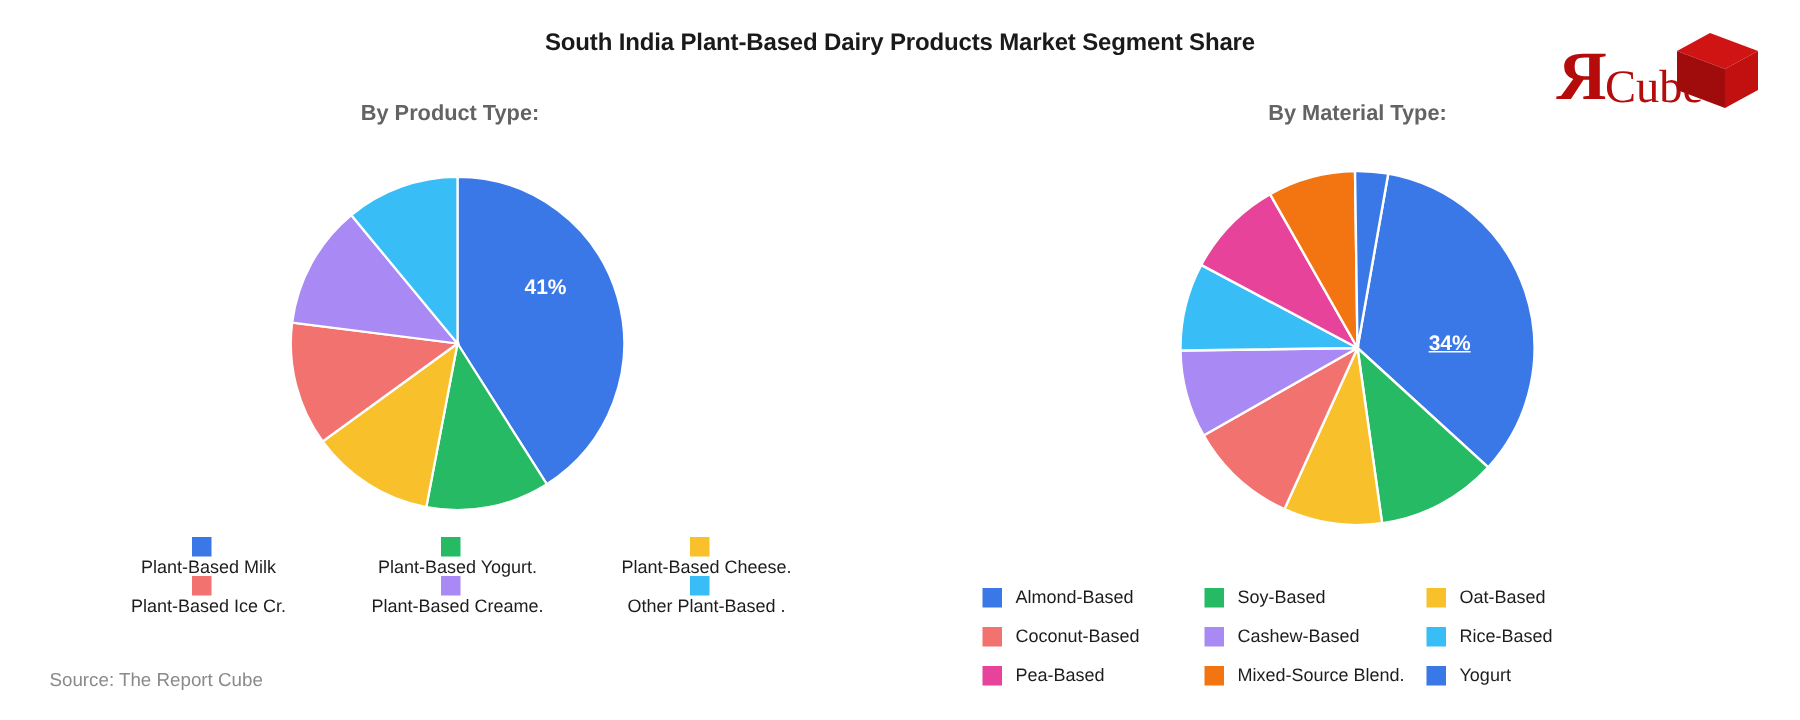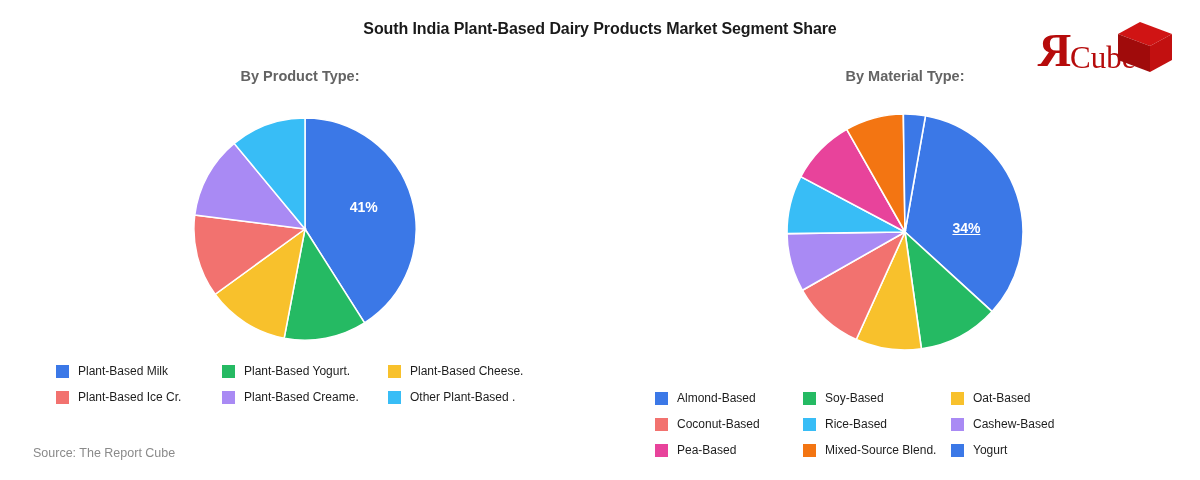--- a/index.html
+++ b/index.html
@@ -81,21 +81,21 @@
   .legend.left  { top: 358px; left: 56px;  width: 500px; }
   .legend.right { top: 358px; left: 655px; width: 450px; margin-top: 27px; }
 
   .legend-item {
     display: flex;
     align-items: center;
     height: 26px;
     font-size: 12px;
     color: #1d1d1d;
   }
-  .legend.left .legend-item  { width: 166px; }
+  .legend.left .legend-item  { width: 166px; flex-direction: column; }
   .legend.right .legend-item { width: 148px; }
 
   .legend-swatch {
     width: 13px; height: 13px;
     margin-right: 9px;
     flex: 0 0 auto;
   }
   .legend-label { white-space: nowrap; }
 
   .source {
@@ -128,21 +128,21 @@
 
   <div class="pie-wrap left">
     <svg id="pie-left" viewBox="0 0 240 240" width="226" height="234">
         <path d="M 120 120 L 120.00 2.00 A 118 118 0 0 1 183.23 219.63 Z" fill="#3b78e7" stroke="#ffffff" stroke-width="1.6"></path>
         <path d="M 120 120 L 183.23 219.63 A 118 118 0 0 1 97.89 235.91 Z" fill="#25ba63" stroke="#ffffff" stroke-width="1.6"></path>
         <path d="M 120 120 L 97.89 235.91 A 118 118 0 0 1 24.54 189.36 Z" fill="#f8c12c" stroke="#ffffff" stroke-width="1.6"></path>
         <path d="M 120 120 L 24.54 189.36 A 118 118 0 0 1 2.93 105.21 Z" fill="#f2726f" stroke="#ffffff" stroke-width="1.6"></path>
         <path d="M 120 120 L 2.93 105.21 A 118 118 0 0 1 44.78 29.08 Z" fill="#a98af4" stroke="#ffffff" stroke-width="1.6"></path>
         <path d="M 120 120 L 44.78 29.08 A 118 118 0 0 1 120.00 2.00 Z" fill="#38bdf6" stroke="#ffffff" stroke-width="1.6"></path>
       </svg>
-    <div class="pie-label" id="pie-left-label" style="left: 171.688px; top: 95px; transform: translate(-50%, -50%);">41%</div>
+    <div class="pie-label" id="pie-left-label" style="left: 171.688px; top: 79px; transform: translate(-50%, -50%);">41%</div>
   </div>
 
   <div class="pie-wrap right">
     <svg id="pie-right" viewBox="0 0 240 240" width="240" height="240">
         <path d="M 120 120 L 140.49 3.79 A 118 118 0 0 1 207.14 199.57 Z" fill="#3b78e7" stroke="#ffffff" stroke-width="1.6"></path>
         <path d="M 120 120 L 207.14 199.57 A 118 118 0 0 1 136.42 236.85 Z" fill="#25ba63" stroke="#ffffff" stroke-width="1.6"></path>
         <path d="M 120 120 L 136.42 236.85 A 118 118 0 0 1 71.25 227.46 Z" fill="#f8c12c" stroke="#ffffff" stroke-width="1.6"></path>
         <path d="M 120 120 L 71.25 227.46 A 118 118 0 0 1 17.40 178.29 Z" fill="#f2726f" stroke="#ffffff" stroke-width="1.6"></path>
         <path d="M 120 120 L 17.40 178.29 A 118 118 0 0 1 2.01 121.65 Z" fill="#a98af4" stroke="#ffffff" stroke-width="1.6"></path>
         <path d="M 120 120 L 2.01 121.65 A 118 118 0 0 1 15.81 64.60 Z" fill="#38bdf6" stroke="#ffffff" stroke-width="1.6"></path>
@@ -190,28 +190,28 @@
       </div>
       <div class="legend-item">
         <span class="legend-swatch" style="background: rgb(248, 193, 44);"></span>
         <span class="legend-label">Oat-Based</span>
       </div>
       <div class="legend-item">
         <span class="legend-swatch" style="background: rgb(242, 114, 111);"></span>
         <span class="legend-label">Coconut-Based</span>
       </div>
       <div class="legend-item">
+        <span class="legend-swatch" style="background: rgb(169, 138, 244);"></span>
+        <span class="legend-label">Cashew-Based</span>
+      </div>
+      <div class="legend-item">
         <span class="legend-swatch" style="background: rgb(56, 189, 246);"></span>
         <span class="legend-label">Rice-Based</span>
       </div>
       <div class="legend-item">
-        <span class="legend-swatch" style="background: rgb(169, 138, 244);"></span>
-        <span class="legend-label">Cashew-Based</span>
-      </div>
-      <div class="legend-item">
         <span class="legend-swatch" style="background: rgb(232, 67, 155);"></span>
         <span class="legend-label">Pea-Based</span>
       </div>
       <div class="legend-item">
         <span class="legend-swatch" style="background: rgb(243, 117, 18);"></span>
         <span class="legend-label">Mixed-Source Blend.</span>
       </div>
       <div class="legend-item">
         <span class="legend-swatch" style="background: rgb(59, 120, 231);"></span>
         <span class="legend-label">Yogurt</span>

